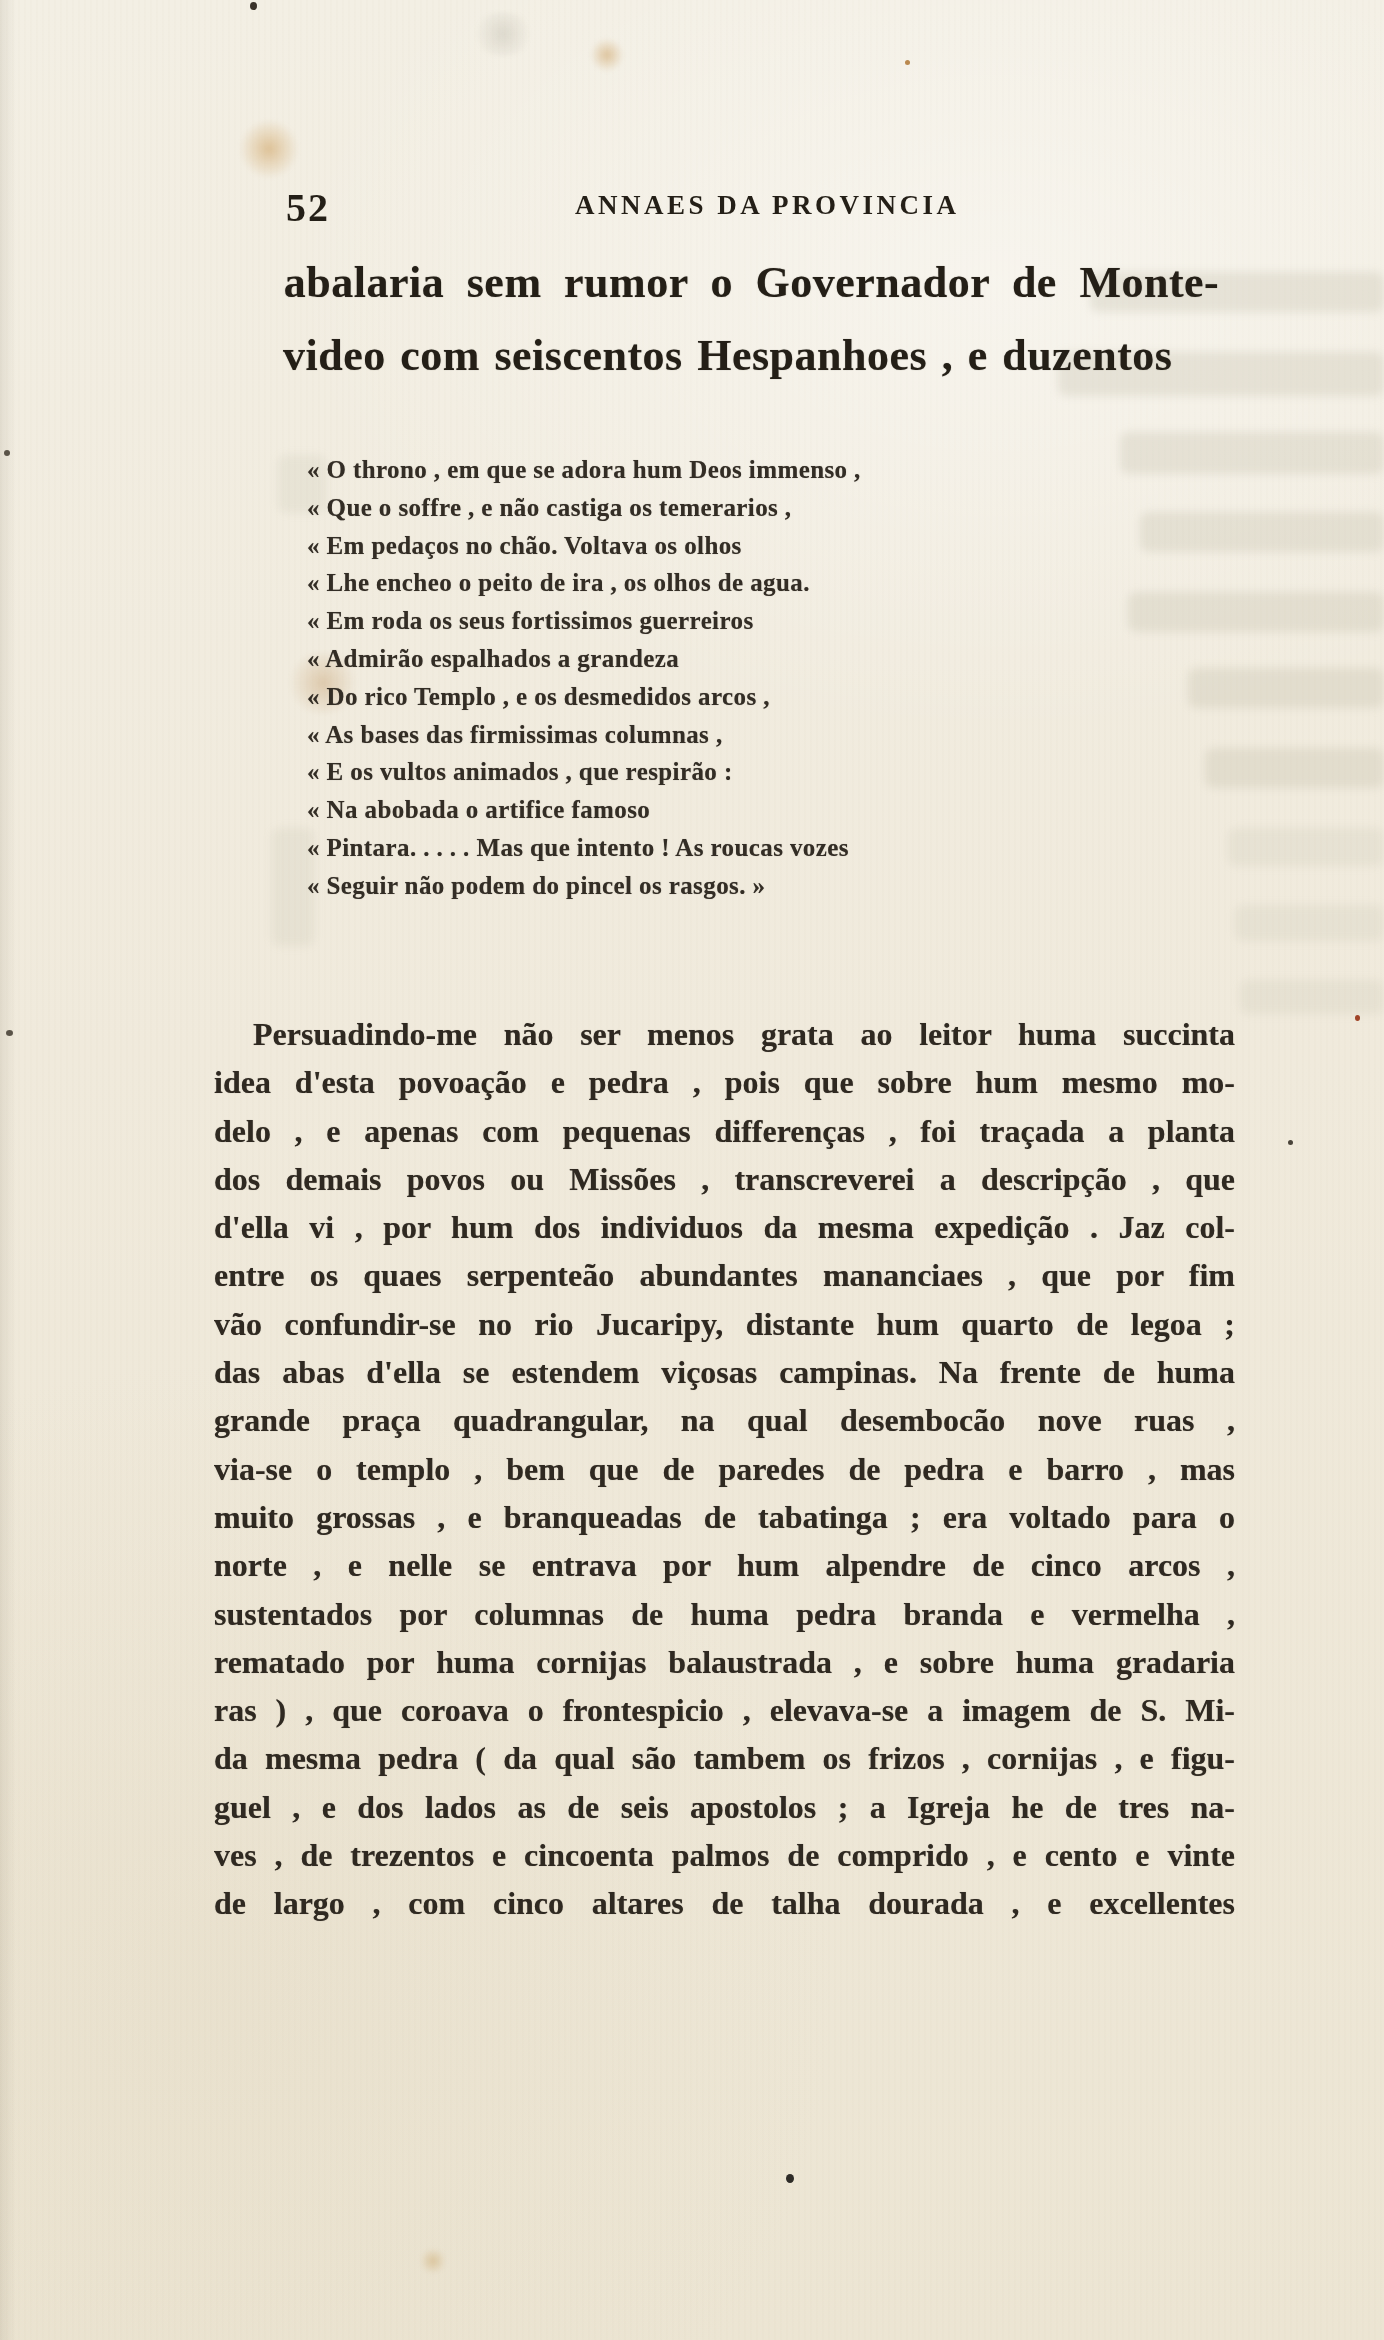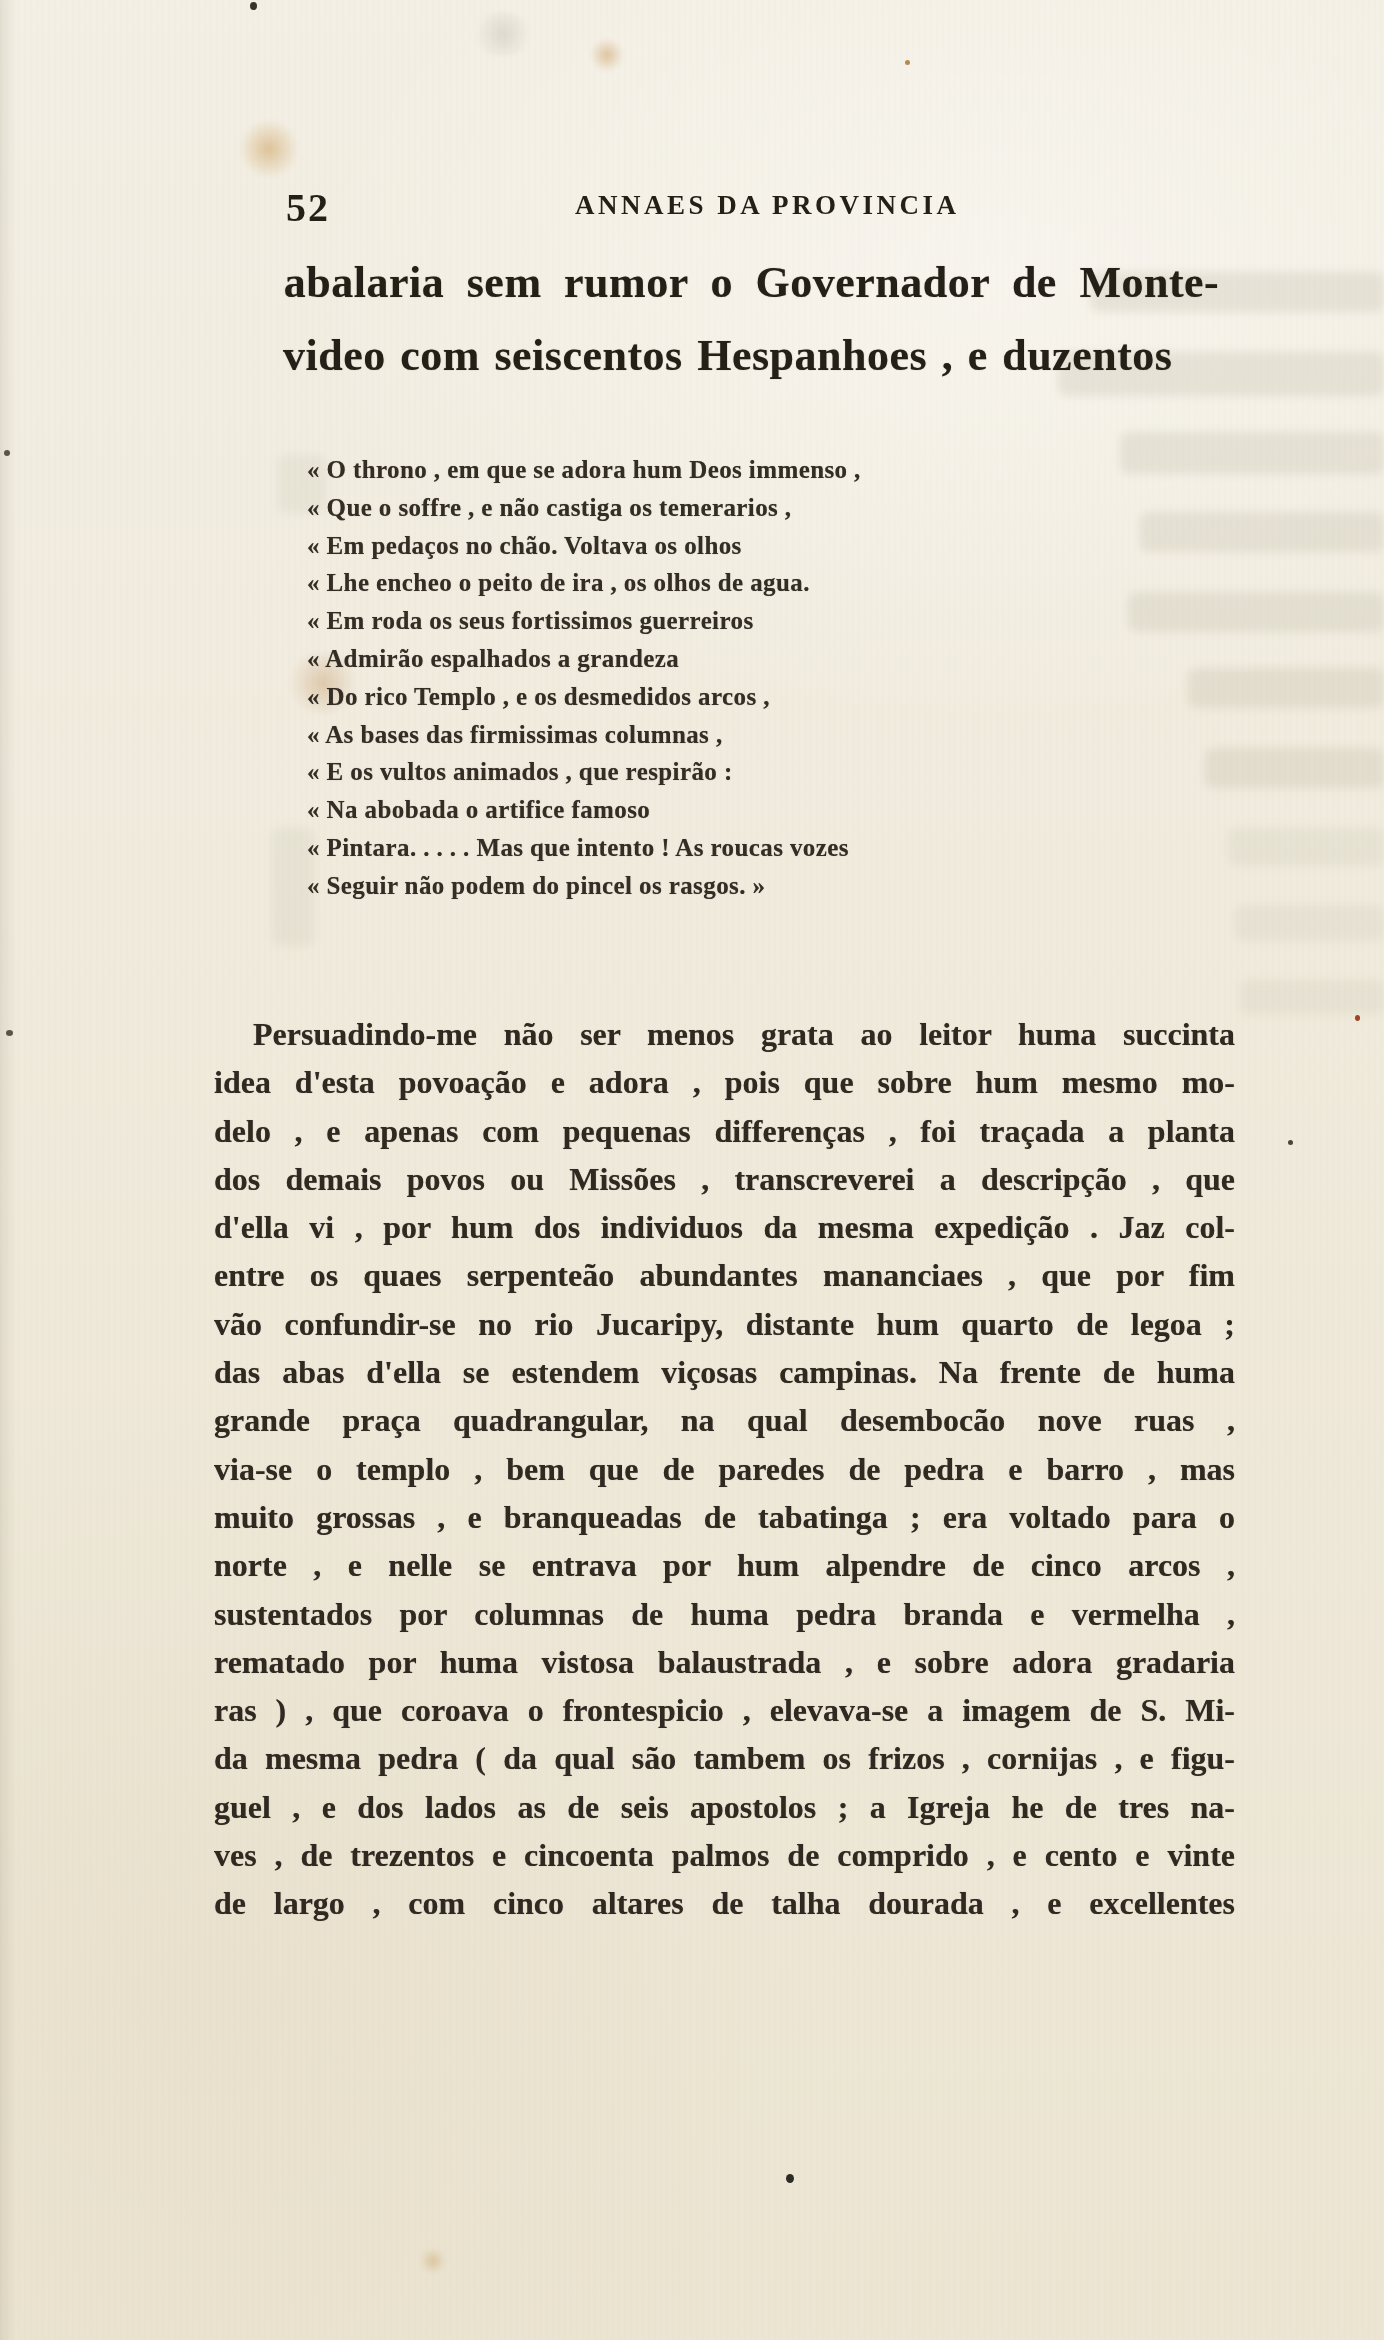--- a/index.html
+++ b/index.html
@@ -102,33 +102,33 @@
     <span class="verse-line">« Do rico Templo , e os desmedidos arcos ,</span>
     <span class="verse-line">« As bases das firmissimas columnas ,</span>
     <span class="verse-line">« E os vultos animados , que respirão :</span>
     <span class="verse-line">« Na abobada o artifice famoso</span>
     <span class="verse-line">« Pintara. . . . . Mas que intento ! As roucas vozes</span>
     <span class="verse-line">« Seguir não podem do pincel os rasgos. »</span>
   </div>
 
   <div class="bodytext">
     <span class="body-line indent">Persuadindo-me não ser menos grata ao leitor huma succinta</span>
-    <span class="body-line">idea d'esta povoação e adora , pois que sobre hum mesmo mo-</span>
+    <span class="body-line">idea d'esta povoação e pedra , pois que sobre hum mesmo mo-</span>
     <span class="body-line">delo , e apenas com pequenas differenças , foi traçada a planta</span>
     <span class="body-line">dos demais povos ou Missões , transcreverei a descripção , que</span>
     <span class="body-line">d'ella vi , por hum dos individuos da mesma expedição . Jaz col-</span>
     <span class="body-line">entre os quaes serpenteão abundantes mananciaes , que por fim</span>
     <span class="body-line">vão confundir-se no rio Jucaripy, distante hum quarto de legoa ;</span>
     <span class="body-line">das abas d'ella se estendem viçosas campinas. Na frente de huma</span>
     <span class="body-line">grande praça quadrangular, na qual desembocão nove ruas ,</span>
     <span class="body-line">via-se o templo , bem que de paredes de pedra e barro , mas</span>
     <span class="body-line">muito grossas , e branqueadas de tabatinga ; era voltado para o</span>
     <span class="body-line">norte , e nelle se entrava por hum alpendre de cinco arcos ,</span>
     <span class="body-line">sustentados por columnas de huma pedra branda e vermelha ,</span>
-    <span class="body-line">rematado por huma vistosa balaustrada , e sobre adora gradaria</span>
+    <span class="body-line">rematado por huma cornijas balaustrada , e sobre huma gradaria</span>
     <span class="body-line">ras ) , que coroava o frontespicio , elevava-se a imagem de S. Mi-</span>
     <span class="body-line">da mesma pedra ( da qual são tambem os frizos , cornijas , e figu-</span>
     <span class="body-line">guel , e dos lados as de seis apostolos ; a Igreja he de tres na-</span>
     <span class="body-line">ves , de trezentos e cincoenta palmos de comprido , e cento e vinte</span>
     <span class="body-line">de largo , com cinco altares de talha dourada , e excellentes</span>
   </div>
 
 </div>
 
 </body></html>

